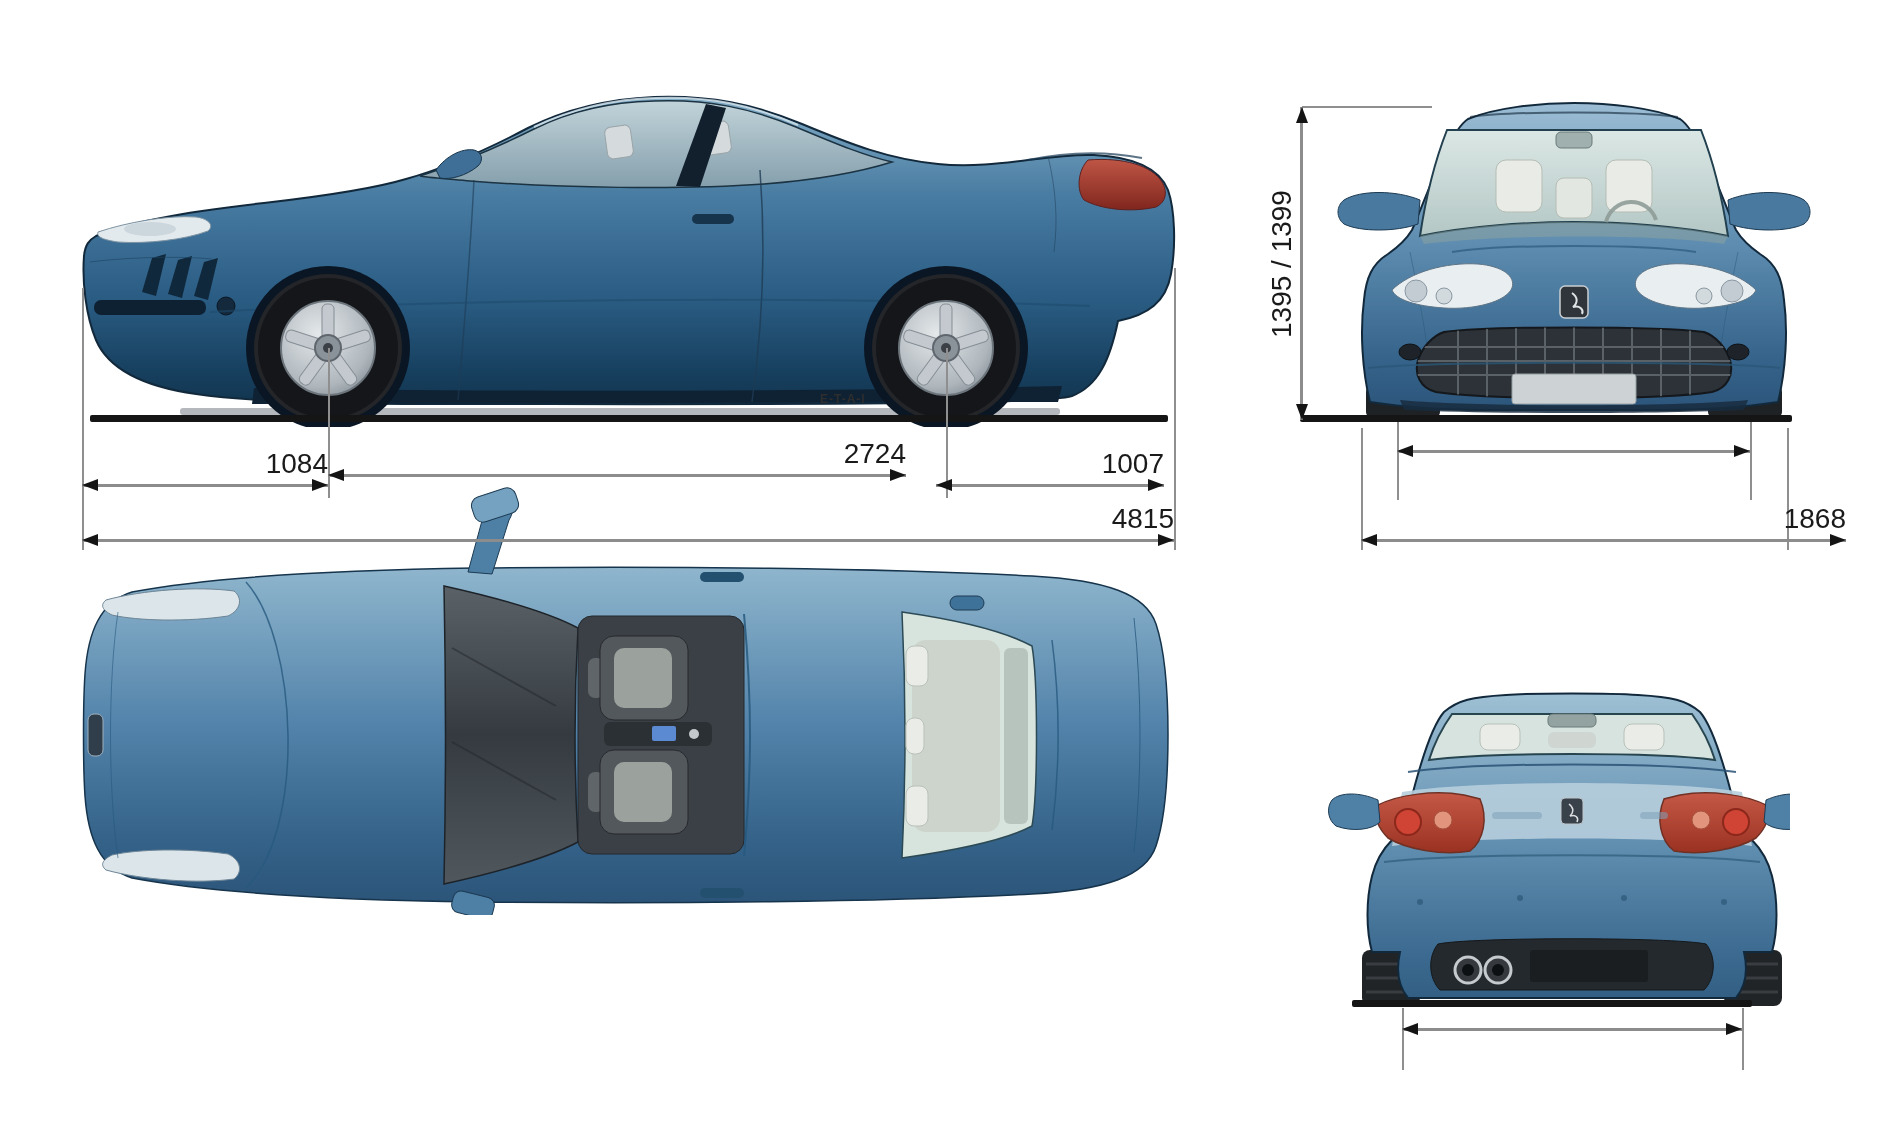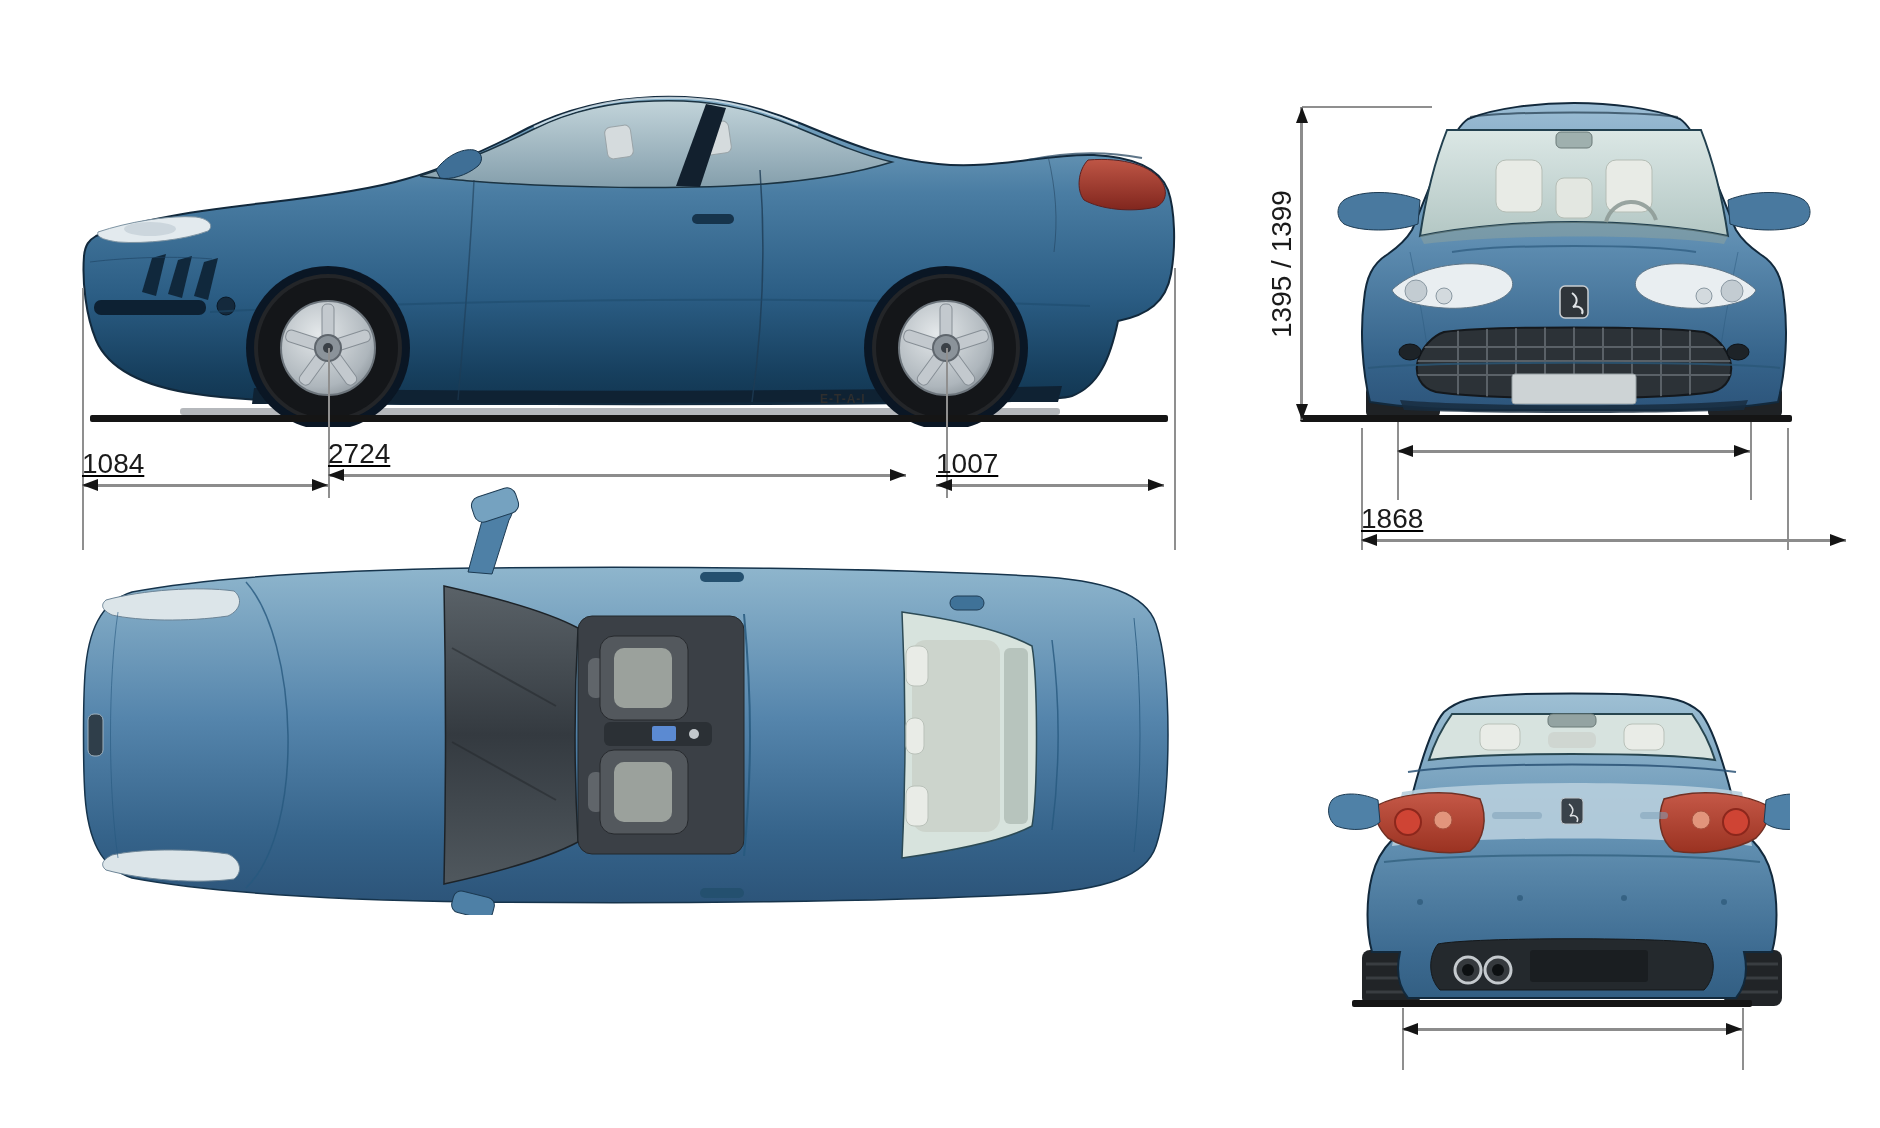--- a/index.html
+++ b/index.html
@@ -1,20 +1,20 @@
 <!DOCTYPE html>
 <html><head>
 <meta charset="utf-8">
 <style>
   html,body{margin:0;padding:0;background:#fff;}
   #stage{position:relative;width:1880px;height:1128px;background:#ffffff;overflow:hidden;
          font-family:"Liberation Sans", sans-serif;}
   svg{position:absolute;display:block;}
   
-  .dim{position:absolute;text-align:left;text-decoration:underline;}
+  .dim{position:absolute;text-align:right;}
   .dim-label{font-size:28px;line-height:1;color:#1a1a1a;margin-bottom:6px;white-space:nowrap;}
   .dim-line{position:relative;height:3px;background:#8c8c8c;}
   .ah{position:absolute;top:-5px;width:0;height:0;border-top:6px solid transparent;border-bottom:6px solid transparent;}
   .ah-l{left:0;border-right:16px solid #141414;}
   .ah-r{right:0;border-left:16px solid #141414;}
   
   .vdim{position:absolute;width:6px;}
   .vline{position:absolute;left:1px;top:0;bottom:0;width:3px;background:#8c8c8c;}
   .vah{position:absolute;left:-3px;width:0;height:0;border-left:6px solid transparent;border-right:6px solid transparent;}
   .vah-t{top:0;border-bottom:16px solid #141414;}
@@ -384,20 +384,27 @@
       <i class="ah ah-r"></i>
     </div>
   </div>
   <div class="dim" style="left:936px;top:450px;width:228px">
     <div class="dim-label">1007</div>
     <div class="dim-line">
       <i class="ah ah-l"></i>
       <i class="ah ah-r"></i>
     </div>
   </div>
+  <div class="dim" style="left:82px;top:505px;width:1092px">
+    <div class="dim-label">4815</div>
+    <div class="dim-line">
+      <i class="ah ah-l"></i>
+      <i class="ah ah-r"></i>
+    </div>
+  </div>
 
   <div class="dim" style="left:1397px;top:450px;width:353px">
     <div class="dim-line">
       <i class="ah ah-l"></i>
       <i class="ah ah-r"></i>
     </div>
   </div>
   <div class="dim" style="left:1361px;top:505px;width:485px">
     <div class="dim-label">1868</div>
     <div class="dim-line">

